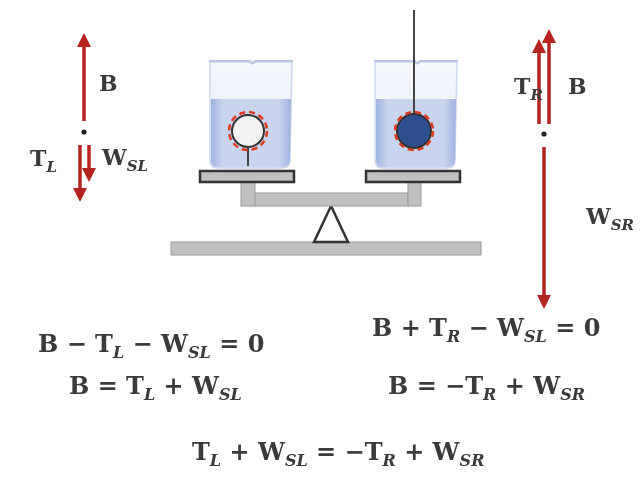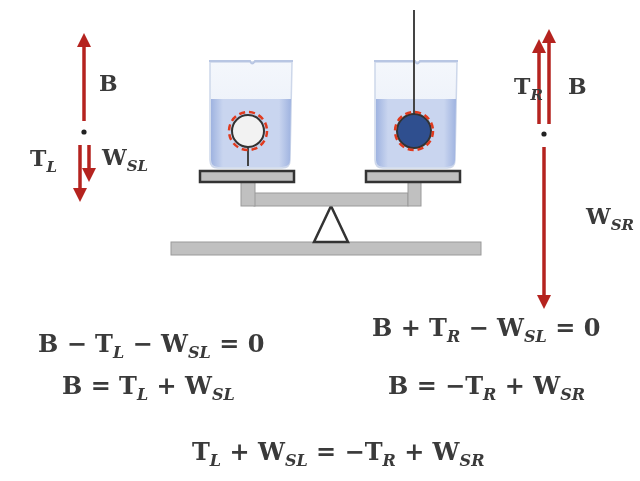--- a/index.html
+++ b/index.html
@@ -76,16 +76,16 @@
 
 <div class="lbl" style="left:99px; top:72px;"><span>B</span></div>
 <div class="lbl" style="left:30px; top:147px;"><span>T</span><sub>L</sub></div>
 <div class="lbl" style="left:102px; top:146px;"><span>W</span><sub>SL</sub></div>
 
 <div class="lbl" style="left:514px; top:75px;"><span>T</span><sub>R</sub></div>
 <div class="lbl" style="left:568px; top:75px;"><span>B</span></div>
 <div class="lbl" style="left:558px; top:205px;margin-left:28px;"><span>W</span><sub>SR</sub></div>
 
 <div class="eq" style="left:38px; top:332px;"><span>B − T</span><span class="sub">L</span><span> − W</span><span class="sub">SL</span><span> = 0</span></div>
-<div class="eq" style="left:62px; top:374px;"><span>B = T</span><span class="sub">L</span><span> + W</span><span class="sub">SL</span></div>
+<div class="eq" style="left:69px; top:374px;"><span>B = T</span><span class="sub">L</span><span> + W</span><span class="sub">SL</span></div>
 <div class="eq" style="left:372px; top:316px;"><span>B + T</span><span class="sub">R</span><span> − W</span><span class="sub">SL</span><span> = 0</span></div>
 <div class="eq" style="left:388px; top:374px;text-align:right;"><span>B = −T</span><span class="sub">R</span><span> + W</span><span class="sub">SR</span></div>
 <div class="eq" style="left:192px; top:440px;"><span>T</span><span class="sub">L</span><span> + W</span><span class="sub">SL</span><span> = −T</span><span class="sub">R</span><span> + W</span><span class="sub">SR</span></div>
 
 </body></html>

